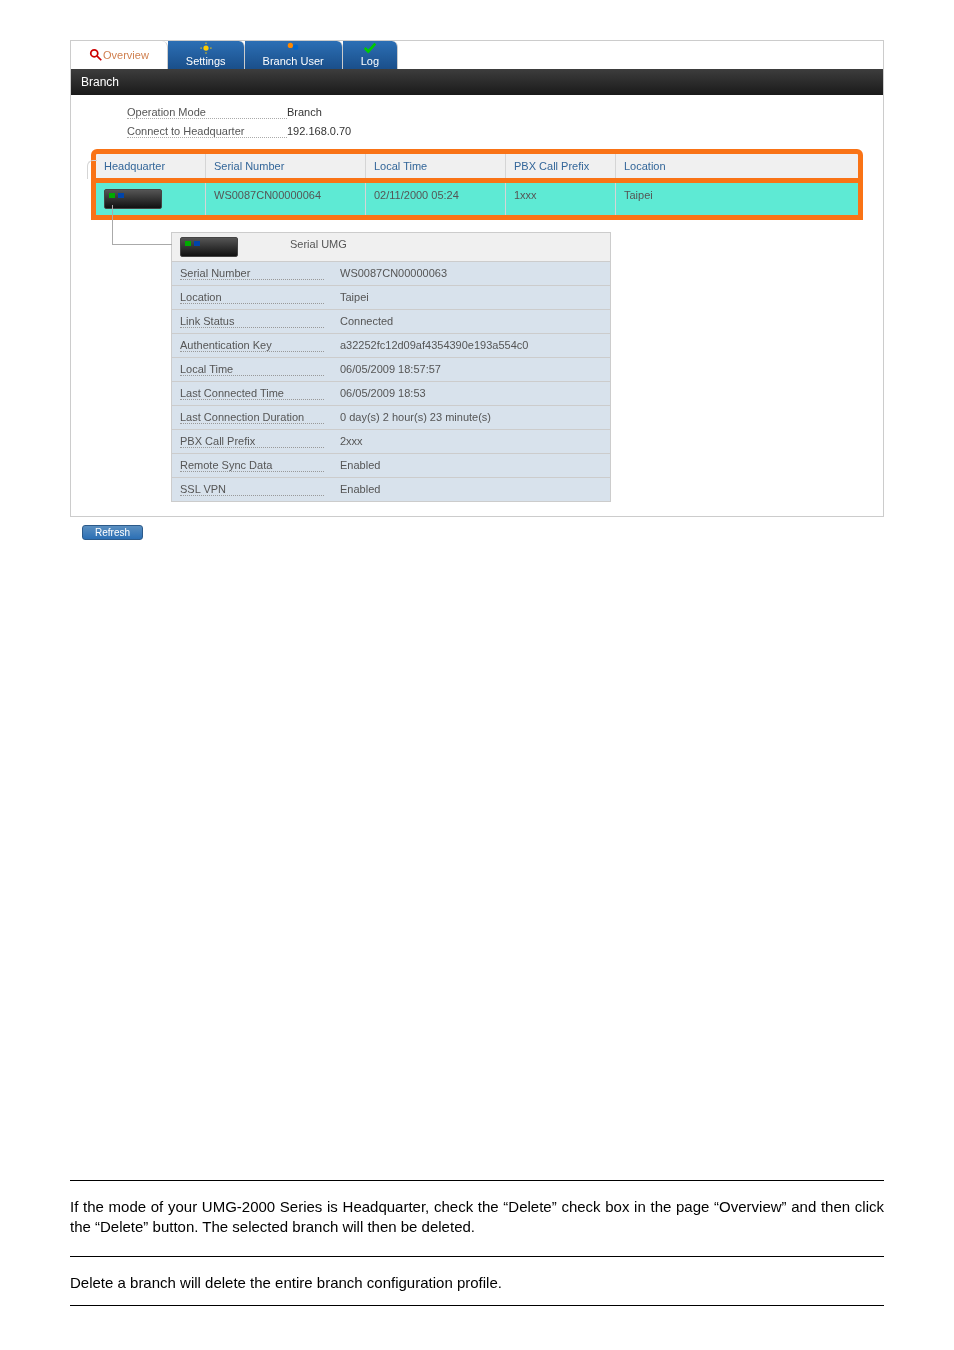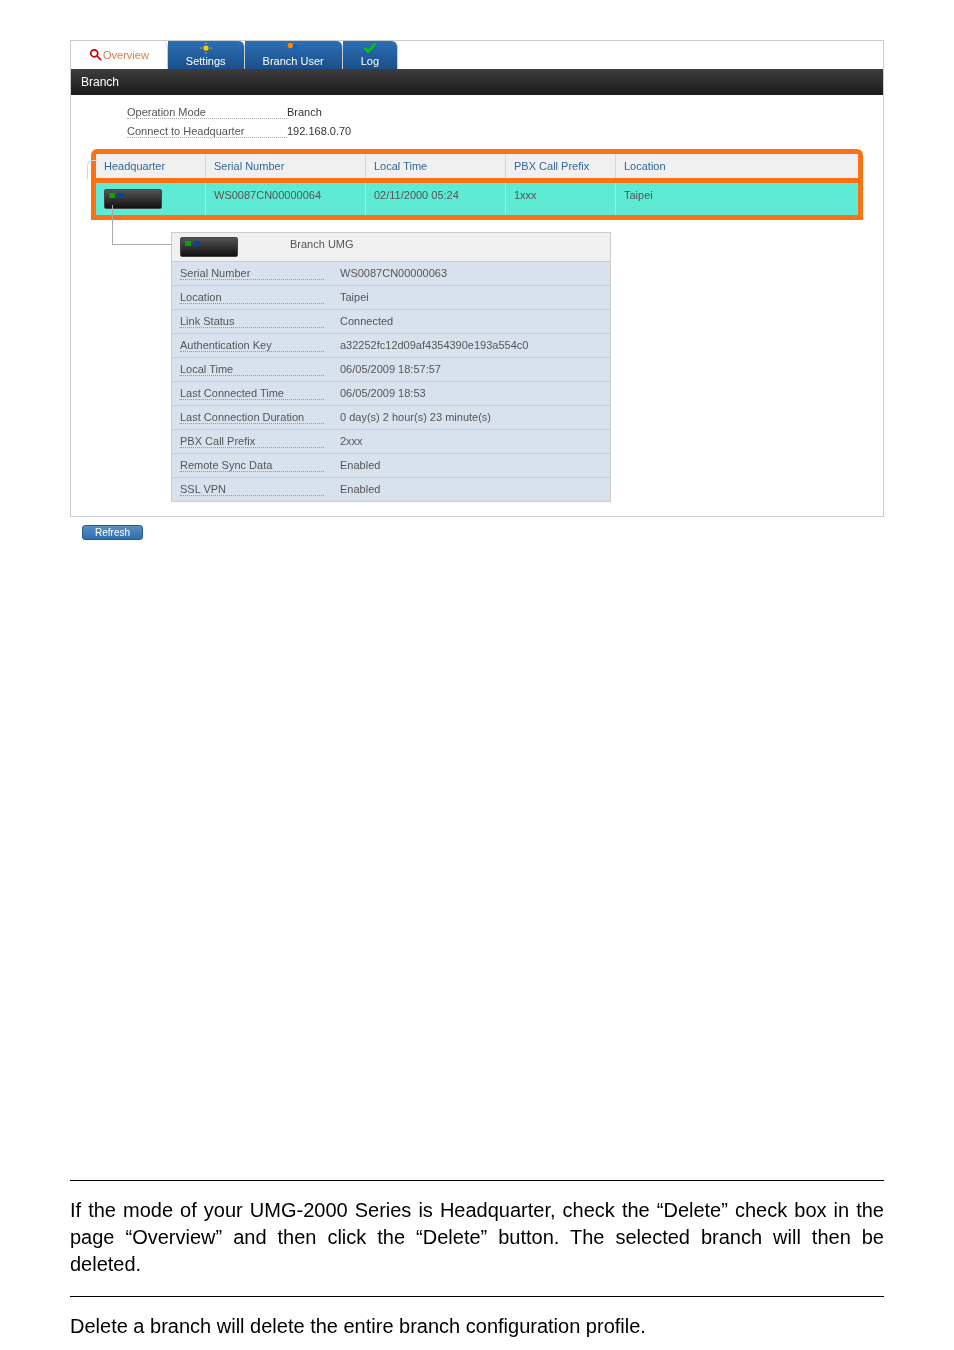--- a/index.html
+++ b/index.html
@@ -181,21 +181,21 @@
     background: linear-gradient(#5a8fc0, #2c6fb5);
     color: #fff;
     border: 1px solid #2c5a8a;
     border-radius: 3px;
     font-size: 10px;
     cursor: pointer;
   }
 
   .body-text {
     padding: 0 70px;
-    font-size: 20px;
+    font-size: 15px;
     color: #000;
     line-height: 1.35;
     text-align: justify;
   }
   hr.sep {
     margin: 0 70px 16px 70px;
     border: none;
     border-top: 1px solid #000;
   }
   .gap {
@@ -276,21 +276,21 @@
       <div class="td col-sn">WS0087CN00000064</div>
       <div class="td col-lt">02/11/2000 05:24</div>
       <div class="td col-pbx">1xxx</div>
       <div class="td col-loc">Taipei</div>
     </div>
 
     <div class="detail-table">
       <div class="detail-connector"></div>
       <div class="detail-row detail-head">
         <div class="detail-icon-cell"><span class="device-icon"></span></div>
-        <div class="detail-value-cell">Branch UMG</div>
+        <div class="detail-value-cell">Serial UMG</div>
       </div>
       <div class="detail-row">
           <div class="detail-label-cell"><span>Serial Number</span></div>
           <div class="detail-value-cell">WS0087CN00000063</div>
         </div>
       <div class="detail-row">
           <div class="detail-label-cell"><span>Location</span></div>
           <div class="detail-value-cell">Taipei</div>
         </div>
       <div class="detail-row">

